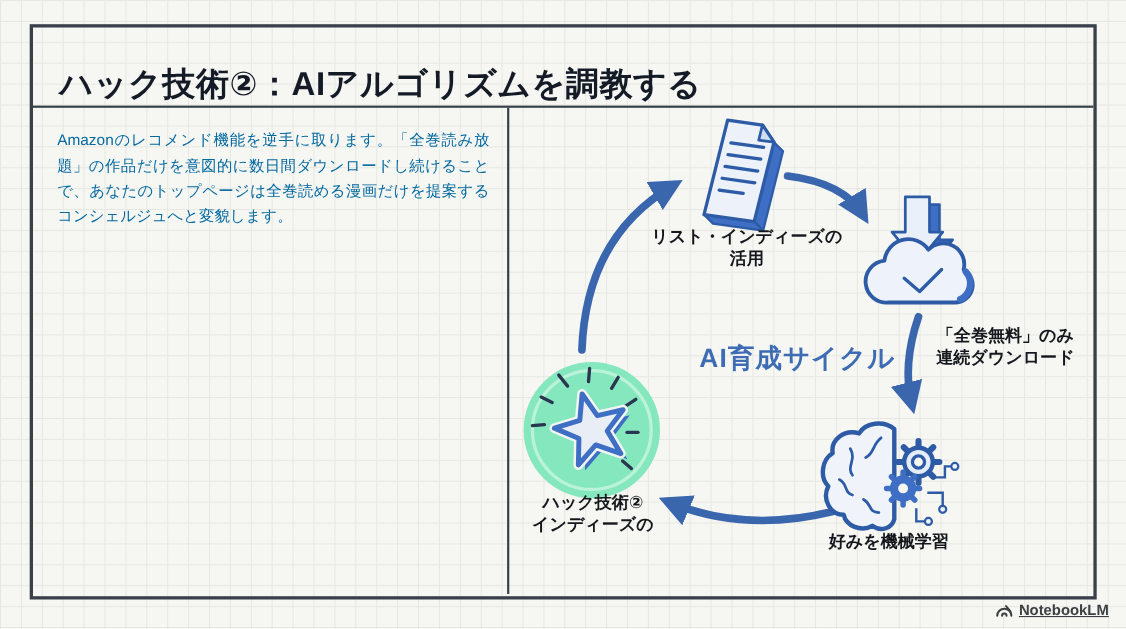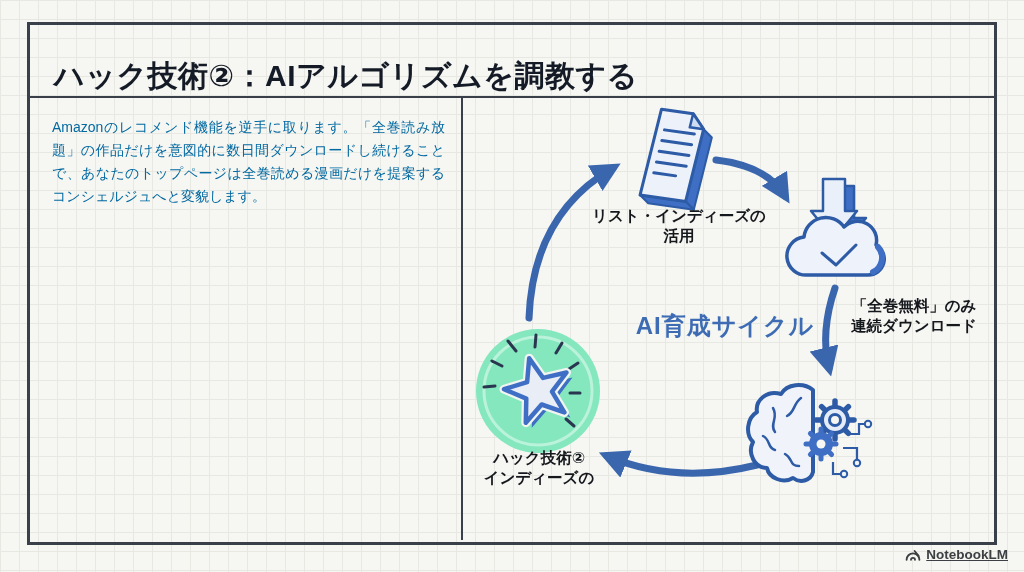--- a/index.html
+++ b/index.html
@@ -153,20 +153,21 @@
 
       <div class="step-label" style="left:86px; top:108px; width:260px;">
         <div>リスト・インディーズの</div>
         <div>活用</div>
       </div>
       <div class="step-label" style="left:331px; top:198px; width:240px;">
         <div>「全巻無料」のみ</div>
         <div>連続ダウンロード</div>
       </div>
       <div class="step-label" style="left:225px; top:385px; width:240px;">
+        <div>好みを機械学習</div>
       </div>
       <div class="step-label" style="left:-44px; top:350px; width:240px;">
         <div>ハック技術②</div>
         <div>インディーズの</div>
       </div>
 
       <div class="cycle-label">AI育成サイクル</div>
     </div>
   </div>
 </div>

